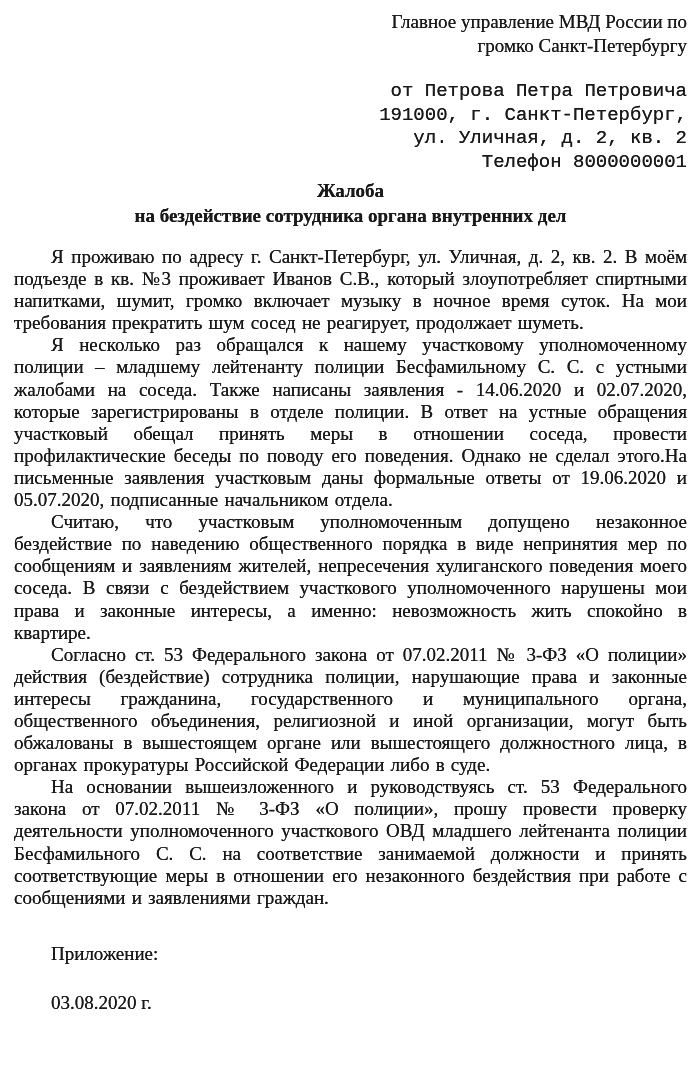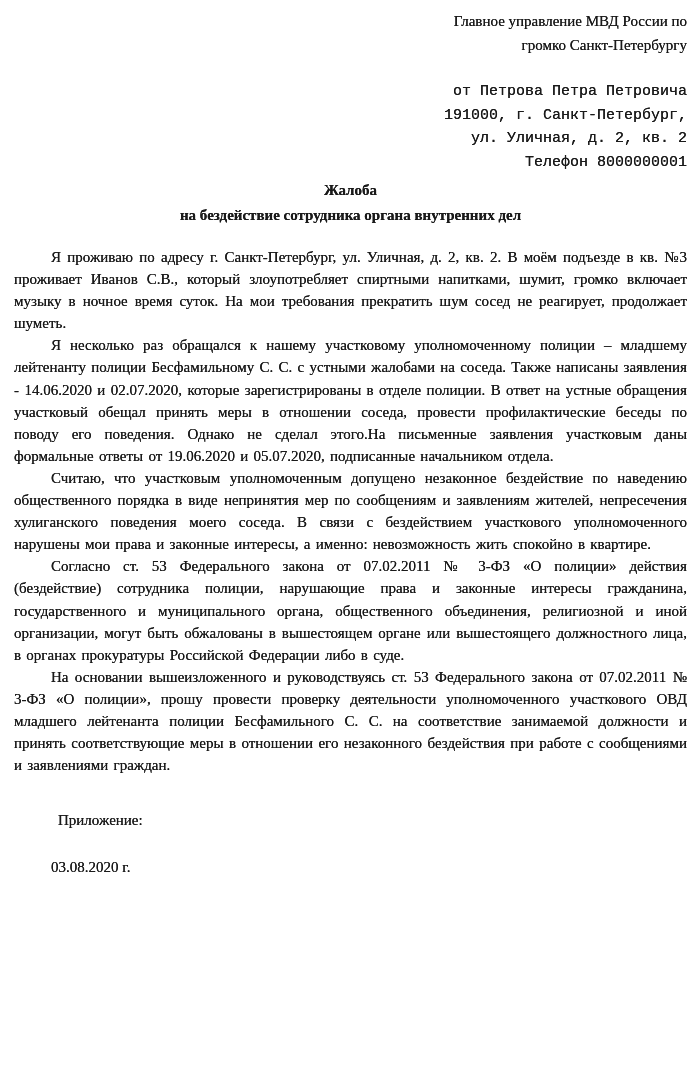--- a/index.html
+++ b/index.html
@@ -8,21 +8,21 @@
     background: #ffffff;
   }
   .page {
     position: relative;
     width: 700px;
     height: 1068px;
     box-sizing: border-box;
     background: #ffffff;
     color: #1a1a1a;
     font-family: "Liberation Serif", "DejaVu Serif", serif;
-    font-size: 15px;
+    font-size: 19px;
     padding: 10px 13px 0 14px;
     overflow: hidden;
     text-shadow: 0 0 0.35px currentColor; 
   }
   .addr-block {
     text-align: right;
     line-height: 23.5px;
   }
   .addr-block.sender {
     margin-top: 23px;
@@ -44,21 +44,21 @@
     text-indent: 37px;
     line-height: 22.1px;
     word-spacing: 1.5px;
   }
   .appendix {
     margin-top: 33px;
     padding-left: 37px;
     line-height: 23px;
   }
   .appendix div {
-    margin: 7px;
+    margin: 0;
   }
   .date-line {
     margin-top: 27px;
     padding-left: 37px;
   }
 </style>
 </head>
 <body>
 
 <div class="page">

